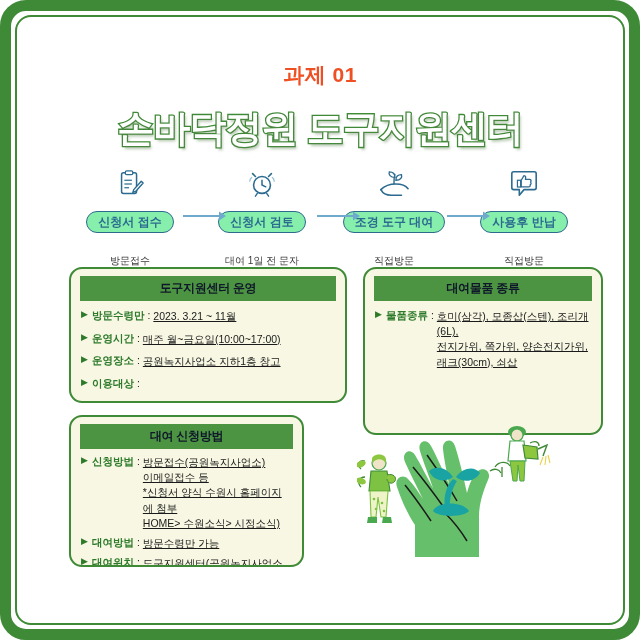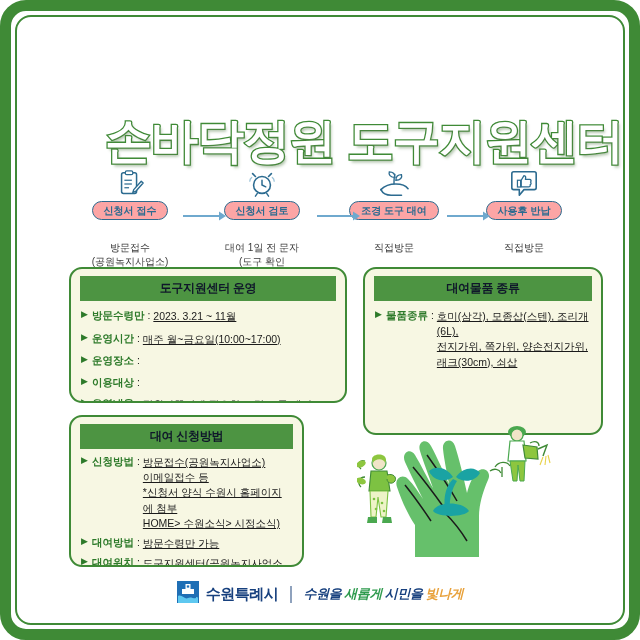--- a/index.html
+++ b/index.html
@@ -49,25 +49,25 @@
     left: 0;
     width: 100%;
     text-align: center;
     color: #f04e23;
     font-size: 21px;
     font-weight: bold;
     letter-spacing: 0.5px;
   }
   .main-title {
     position: absolute;
-    top: 99px;
+    top: 92px;
     left: 0;
     width: 100%;
-    text-align: right;
-    font-size: 47px;
+    text-align: center;
+    font-size: 37px;
     font-weight: bold;
     color: #ffffff;
     letter-spacing: -1px;
     line-height: 1.08;
     -webkit-text-stroke: 2.6px #3f8a36;
     paint-order: stroke fill;
     text-shadow: 2px 3px 3px rgba(90,130,80,0.45);
     white-space: nowrap;
   }
 
@@ -91,29 +91,29 @@
   .flow-step.s4 { left: 396px; }
 
   .flow-icon {
     height: 30px;
     display: flex;
     align-items: flex-end;
     justify-content: center;
   }
   .flow-pill {
     display: inline-block;
-    margin-top: 2px;
+    margin-top: 12px;
     padding: 1.5px 11px;
     border: 1.6px solid #2e6a8e;
     border-radius: 11px;
     color: #2c6b90;
-    font-size: 10px;
+    font-size: 12px;
     font-weight: bold;
     white-space: nowrap;
-    background: #fca5a5;
+    background: #86efac;
   }
   .flow-sub {
     margin-top: 21px;
     font-size: 10px;
     color: #3a3a3a;
     line-height: 1.38;
     white-space: pre-line;
   }
   .flow-arrow {
     position: absolute;
@@ -236,20 +236,21 @@
 </head>
 <body>
 
 <div id="poster">
 
   <div class="frame-outer"></div>
   <div class="frame-inner"></div>
 
   <div class="content">
 
+    <div class="task-no">과제 01</div>
     <div class="main-title">손바닥정원 도구지원센터</div>
 
     <div class="flow">
 
       <div class="flow-step s1">
         <div class="flow-icon">
           <svg width="30" height="30" viewBox="0 0 32 32">
             <rect x="7" y="4" width="16" height="22" rx="2" fill="#ffffff" stroke="#2c6b90" stroke-width="1.6"></rect>
             <rect x="11" y="2" width="8" height="4" rx="1.6" fill="#ffffff" stroke="#2c6b90" stroke-width="1.4"></rect>
             <line x1="10" y1="12" x2="18" y2="12" stroke="#2c6b90" stroke-width="1.3"></line>
@@ -339,20 +340,21 @@
         <div class="row">
           <span class="bullet">▶</span>
           <span class="row-label">운영시간</span>
           <span class="row-sep">:</span>
           <span class="row-value">매주 월~금요일(10:00~17:00)</span>
         </div>
         <div class="row">
           <span class="bullet">▶</span>
           <span class="row-label">운영장소</span>
           <span class="row-sep">:</span>
+          <span class="row-value">공원녹지사업소 지하1층 창고</span>
         </div>
         <div class="row">
           <span class="bullet">▶</span>
           <span class="row-label">이용대상</span>
           <span class="row-sep">:</span>
         </div>
         <div class="row">
           <span class="bullet">▶</span>
           <span class="row-label">운영내용</span>
           <span class="row-sep">:</span>
@@ -469,29 +471,15 @@
           <path d="M26 100 L25 106 L35 106 L34 100 Z" fill="#4aa84f"></path>
           <path d="M30 58 C36 56 40 60 38 64 C35 68 30 66 30 62" fill="#8dc63f" stroke="#3f8a36" stroke-width="1"></path>
           <path d="M8 44 C2 42 0 48 4 52" stroke="#3f8a36" stroke-width="1.3" fill="none"></path>
           <ellipse cx="4" cy="47" rx="5" ry="3.2" fill="#8dc63f" transform="rotate(-25 4 47)"></ellipse>
           <path d="M8 60 C2 60 0 66 4 70" stroke="#3f8a36" stroke-width="1.3" fill="none"></path>
           <ellipse cx="4" cy="64" rx="5" ry="3.2" fill="#8dc63f" transform="rotate(20 4 64)"></ellipse>
         </g>
       </svg>
     </div>
 
-    <div class="footer">
-      <span>
-        <svg width="22" height="22" viewBox="0 0 22 22">
-          <rect x="0" y="0" width="22" height="22" fill="#1f6fb5"></rect>
-          <rect x="8.5" y="3" width="5" height="5" fill="#ffffff"></rect>
-          <rect x="9.8" y="4.4" width="2.4" height="2.2" fill="#1f6fb5"></rect>
-          <rect x="5" y="8" width="12" height="5" fill="#ffffff"></rect>
-          <path d="M1 15 C5 13 8 19 11 17 C14 15 18 19 21 16 L21 22 L1 22 Z" fill="#5ec8f0"></path>
-        </svg>
-      </span>
-      <span class="footer-city">수원특례시</span>
-      <span class="footer-divider"></span>
-      <span class="footer-slogan"><span>수원을 </span><span class="sg">새롭게</span><span> 시민을 </span><span class="sy">빛나게</span></span>
-    </div>
 
   </div>
 </div>
 
 </body></html>

